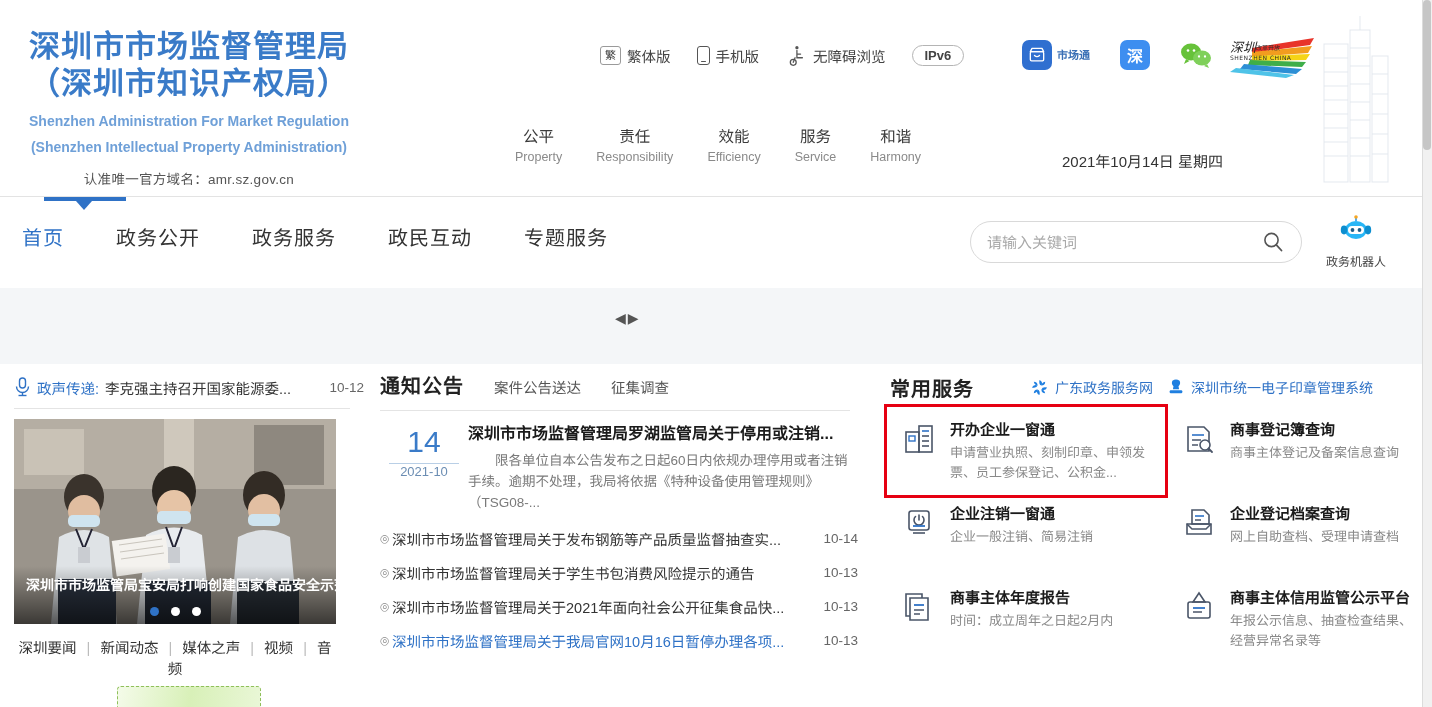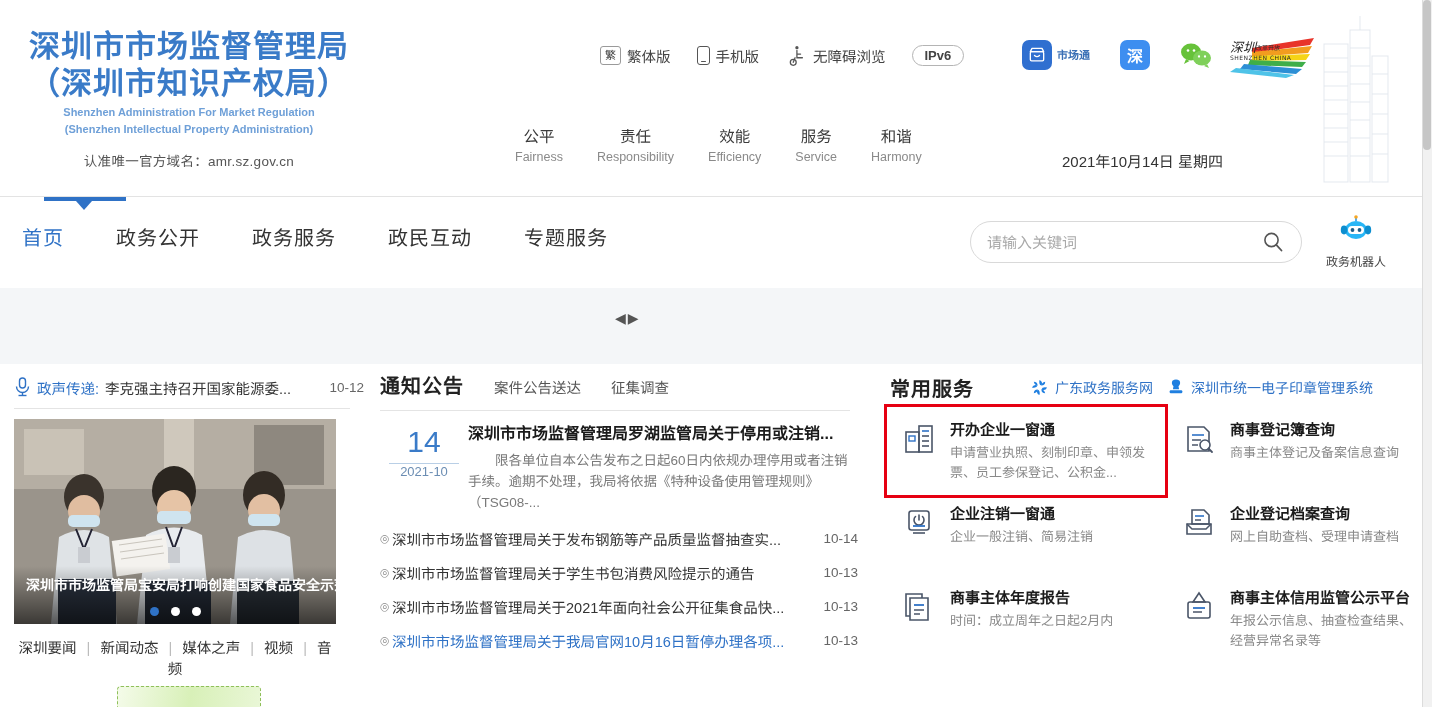--- a/index.html
+++ b/index.html
@@ -17,21 +17,21 @@
   .scroll-thumb { position:absolute; top:0; right:1px; width:8px; height:150px; background:#c6c6c6; border-radius:4px; }
 
   
   .header { position:absolute; top:6px; left:0; width:1422px; height:190px; background:#fff; overflow:hidden; }
 
   .logo-block { position:absolute; left:24px; top:22px; width:330px; text-align:center; }
   .logo-cn1, .logo-cn2 {
     font-family:"DejaVu Sans","Liberation Sans",sans-serif;
     font-size:31px; font-weight:bold; color:#3a7bc8; line-height:37px; letter-spacing:1px;
   }
-  .logo-en { margin-top:3px; font-size:11px; font-weight:bold; color:#6fa0d8; line-height:14px; }
+  .logo-en { margin-top:12px; font-size:14px; font-weight:bold; color:#6fa0d8; line-height:14px; }
   .logo-domain { margin-top:14px; font-size:13.5px; color:#555; letter-spacing:.3px; }
 
   .top-links { position:absolute; left:600px; top:38px; display:flex; align-items:center; gap:26px; }
   .tl-item { display:flex; align-items:center; gap:6px; font-size:14.5px; color:#444; cursor:pointer; }
   .tl-box {
     display:inline-flex; align-items:center; justify-content:center;
     width:21px; height:19px; border:1px solid #9a9a9a; border-radius:3px;
     font-size:11px; color:#333; line-height:1;
   }
   .icon-phone { width:13px; height:19px; border:1.6px solid #555; border-radius:3px; position:relative; }
@@ -278,21 +278,21 @@
         <path d="M14 32 L72 39 L64 42 L8 36 Z" fill="#4fc3e8"></path>
       </g>
       <text x="8" y="16" font-size="13" font-family="DejaVu Sans, serif" fill="#2b2b2b" font-style="italic">深圳</text>
       <text x="34" y="14" font-size="6" font-family="DejaVu Sans, serif" fill="#2b2b2b">改革开放</text>
       <text x="8" y="24" font-size="6" font-family="DejaVu Sans, sans-serif" fill="#2b2b2b" letter-spacing="0.5">SHENZHEN CHINA</text>
     </svg>
 
     <div class="slogan">
       <div class="sl-item">
         <div class="sl-cn">公平</div>
-        <div class="sl-en">Fairness</div>
+        <div class="sl-en">Property</div>
       </div>
       <div class="sl-item">
         <div class="sl-cn">责任</div>
         <div class="sl-en">Responsibility</div>
       </div>
       <div class="sl-item">
         <div class="sl-cn">效能</div>
         <div class="sl-en">Efficiency</div>
       </div>
       <div class="sl-item">

